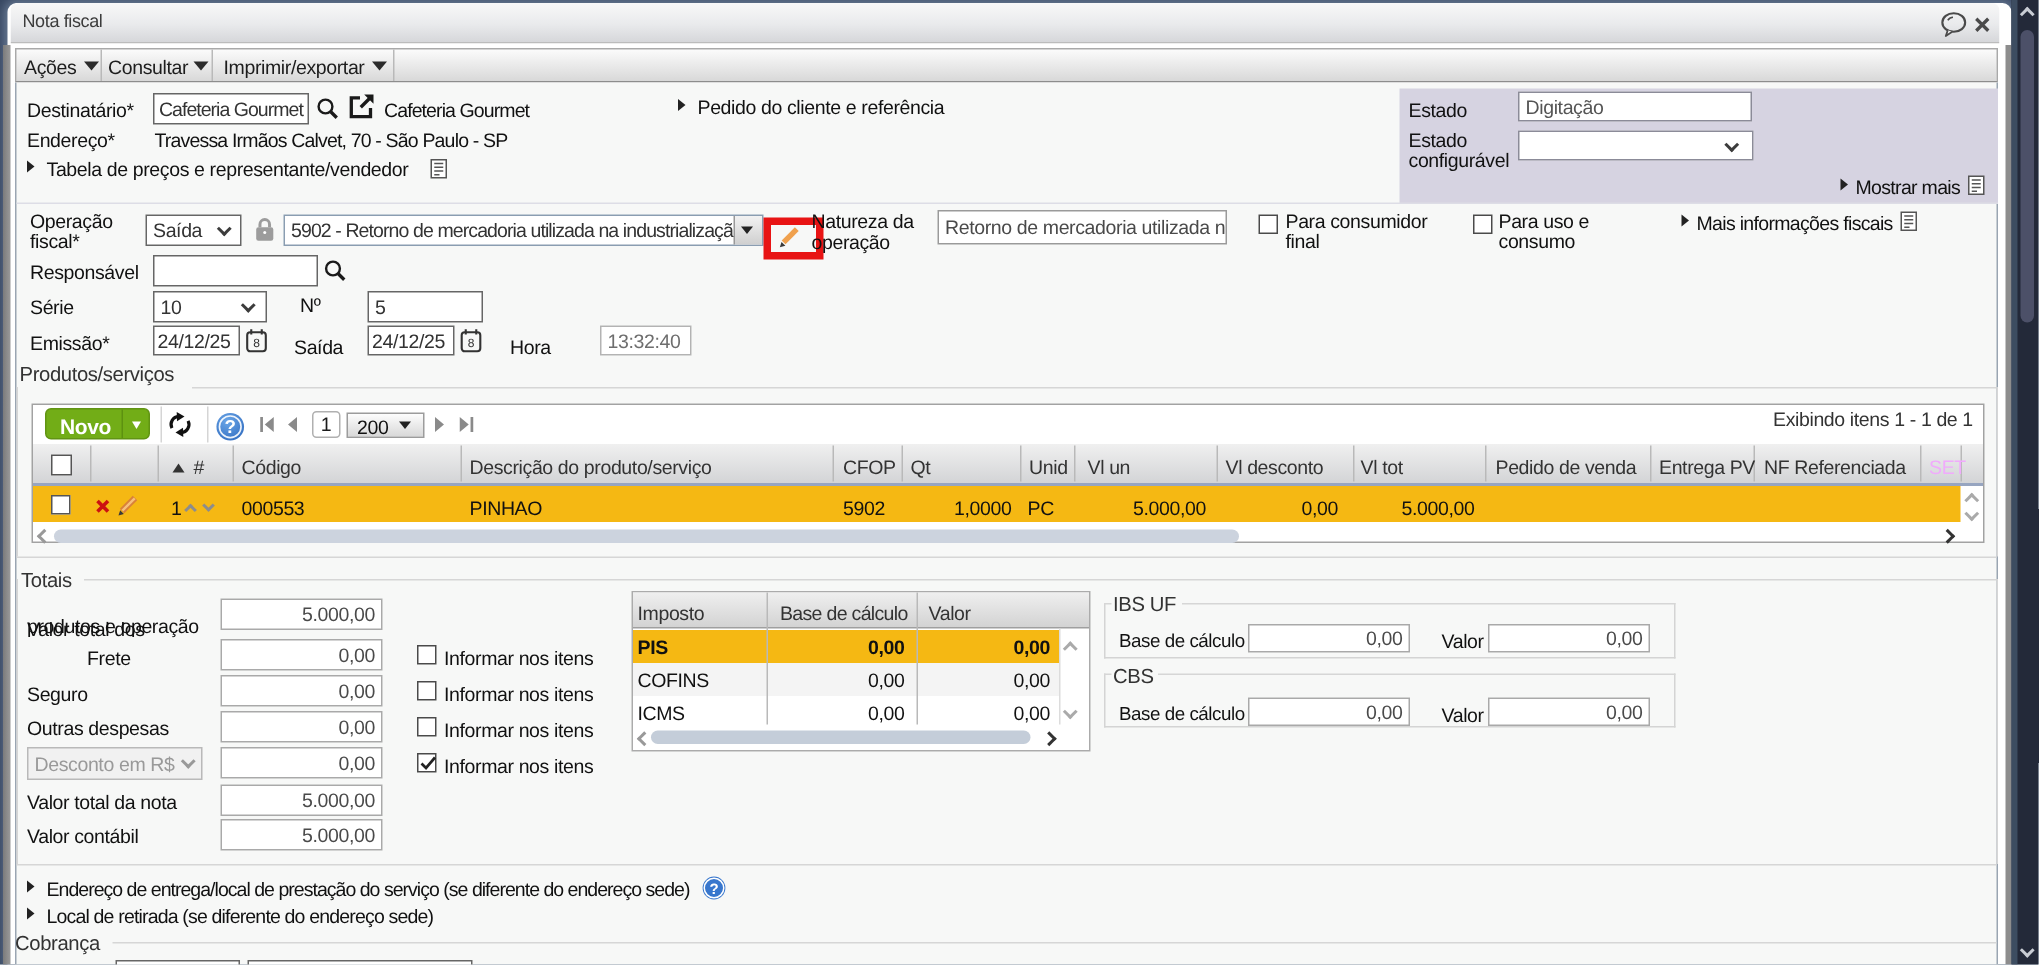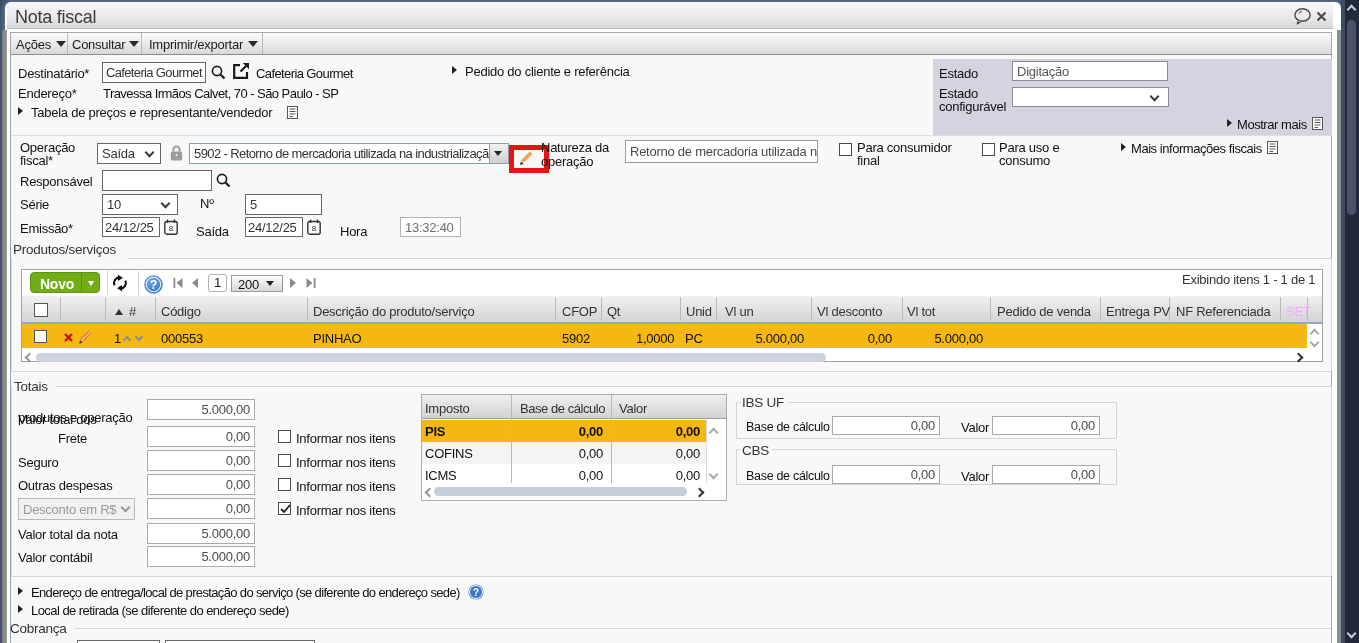--- a/index.html
+++ b/index.html
@@ -20,21 +20,21 @@
 </style>
 </head>
 <body>
 
 <div class="abs" style="left:5px;top:2px;width:1336px;height:641px;background:#ffffff;border-radius:6px 6px 0 0;box-shadow:0 0 7px 2px rgba(170,190,215,.45);"></div>
 
 <div class="abs" style="left:2px;top:30px;width:5px;height:613px;background:linear-gradient(90deg,#7b7b7b,#9a9a9a);"></div>
 <div class="abs" style="left:1337px;top:30px;width:4px;height:613px;background:#8d8d8d;"></div>
 
 <div class="abs" style="left:7px;top:2px;width:1326px;height:27px;background:linear-gradient(#f8f8f8,#e9eaec 55%,#d6d7da);border-radius:5px 5px 0 0;border-bottom:1px solid #bcbcbc;"></div>
-<div class="lbl" style="left:15px;top:7px;font-size:18px;color:#3c3c3c;">Nota fiscal</div>
+<div class="lbl" style="left:15px;top:7px;font-size:12px;color:#3c3c3c;">Nota fiscal</div>
 
 <svg style="left:1294px;top:8px;" width="18" height="17" viewBox="0 0 18 17">
   <ellipse cx="8.5" cy="7" rx="7.6" ry="6.2" fill="none" stroke="#4a4a4a" stroke-width="1.4"></ellipse>
   <path d="M4.5 12.2 L3.2 16 L7.5 13.2" fill="#f1f1f1" stroke="#4a4a4a" stroke-width="1.2" stroke-linejoin="round"></path>
   <path d="M4.5 5.5 Q6 3.5 8 3.5" fill="none" stroke="#4a4a4a" stroke-width="1"></path>
 </svg>
 <svg style="left:1316px;top:11px;" width="11" height="11" viewBox="0 0 11 11">
   <path d="M1.5 1.5 L9.5 9.5 M9.5 1.5 L1.5 9.5" stroke="#4a4a4a" stroke-width="2.2"></path>
 </svg>
 

